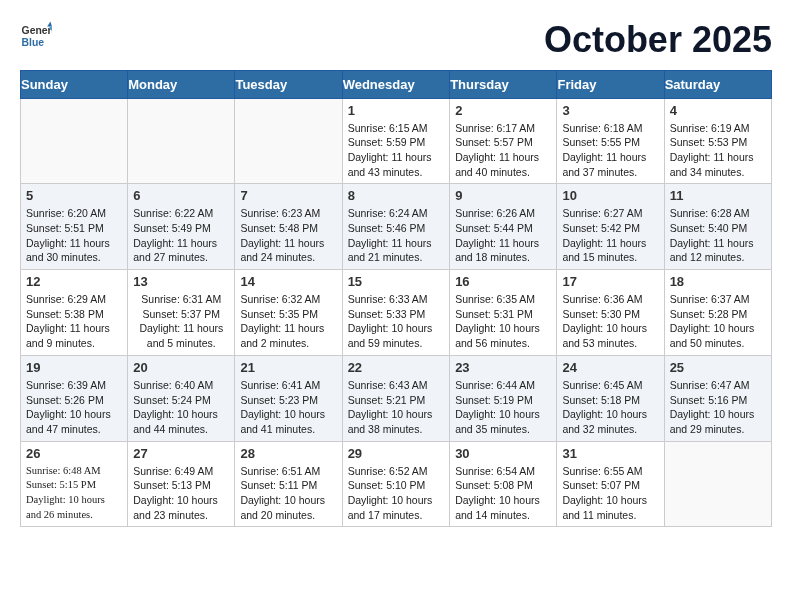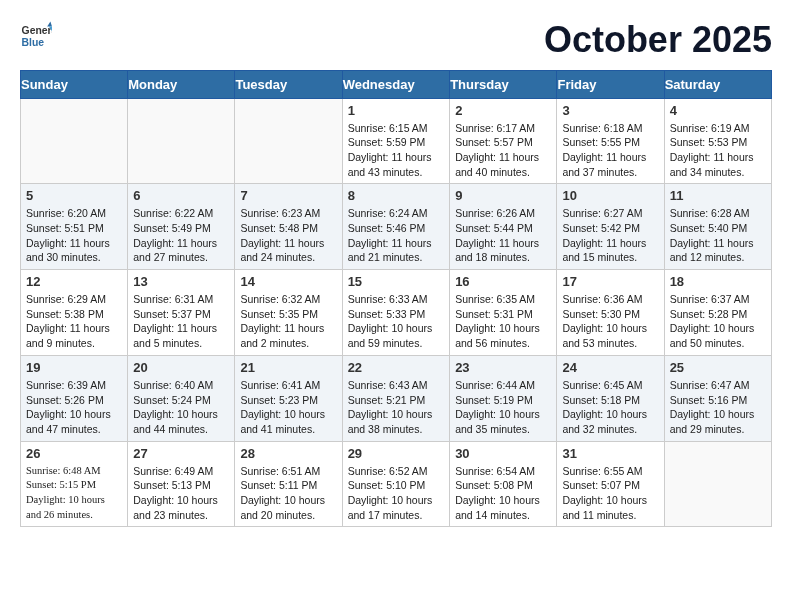--- a/index.html
+++ b/index.html
@@ -200,21 +200,21 @@
       <tr>
         <td>
           <span class="day-number">12</span>
           <div class="day-info" style="white-space: pre-line;">Sunrise: 6:29 AM
 Sunset: 5:38 PM
 Daylight: 11 hours
 and 9 minutes.</div>
         </td>
         <td>
           <span class="day-number">13</span>
-          <div class="day-info" style="white-space: pre-line;">Sunrise: 6:31 AM
+          <div class="day-info" style="white-space: pre-line; text-align: center;">Sunrise: 6:31 AM
 Sunset: 5:37 PM
 Daylight: 11 hours
 and 5 minutes.</div>
         </td>
         <td>
           <span class="day-number">14</span>
           <div class="day-info" style="white-space: pre-line;">Sunrise: 6:32 AM
 Sunset: 5:35 PM
 Daylight: 11 hours
 and 2 minutes.</div>

